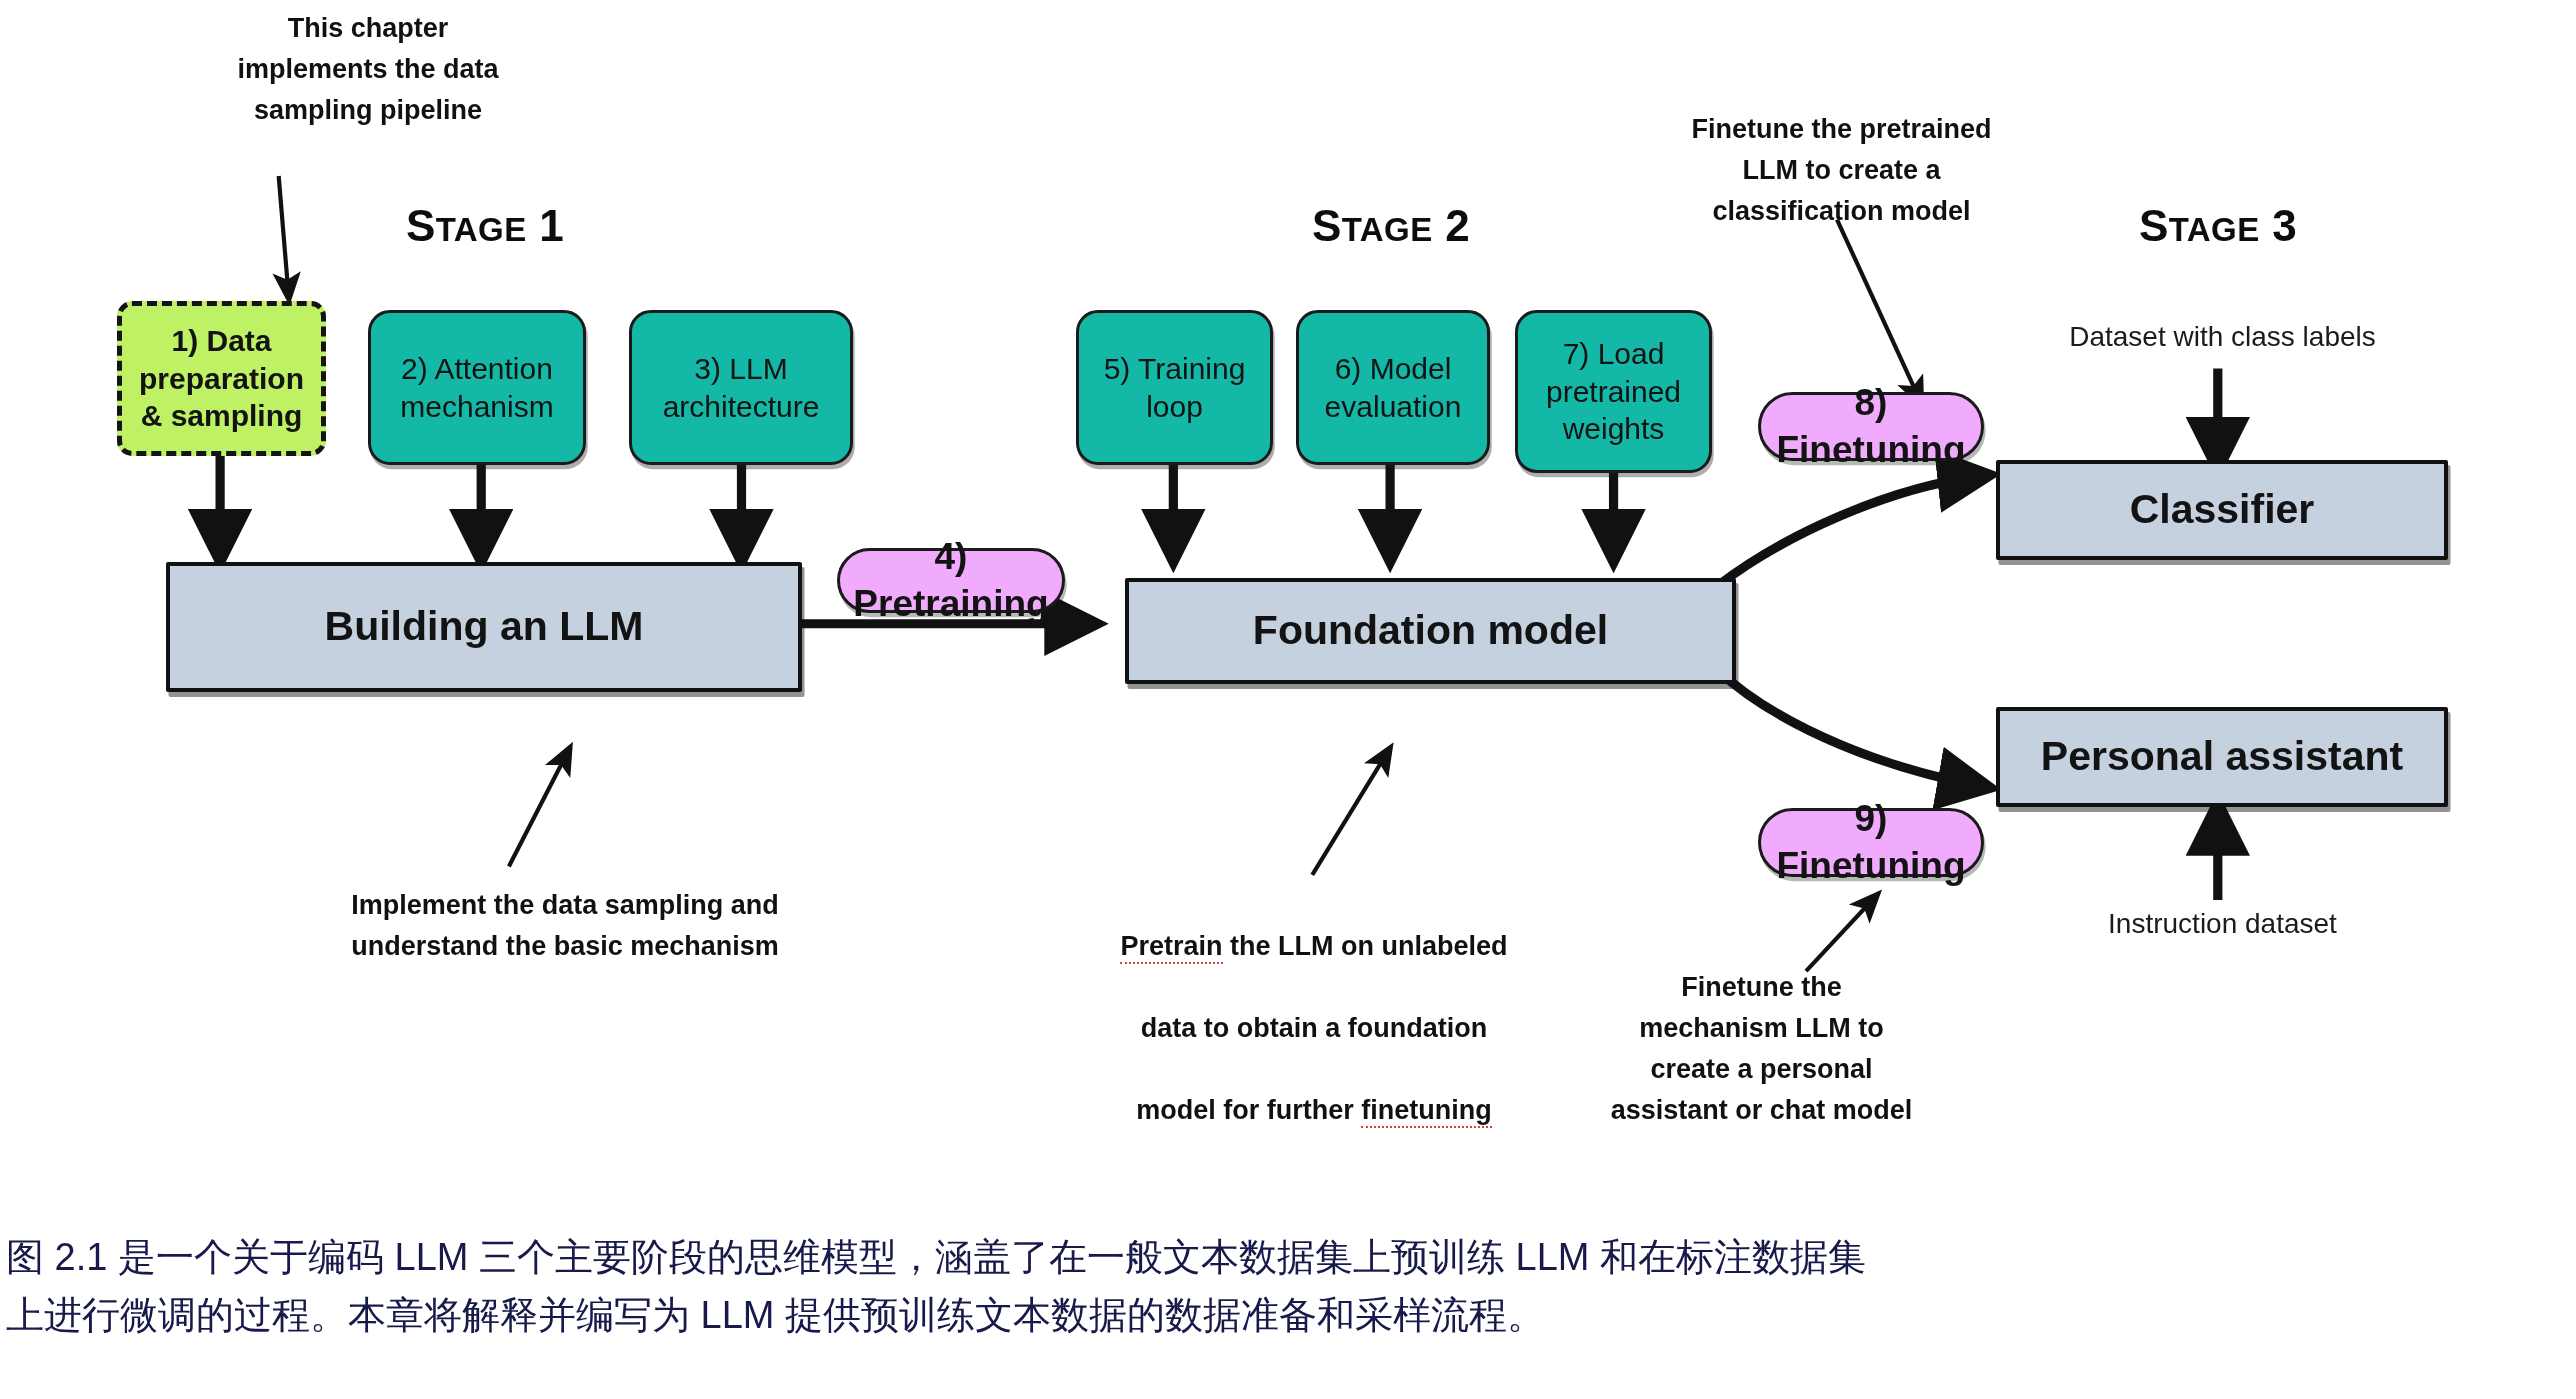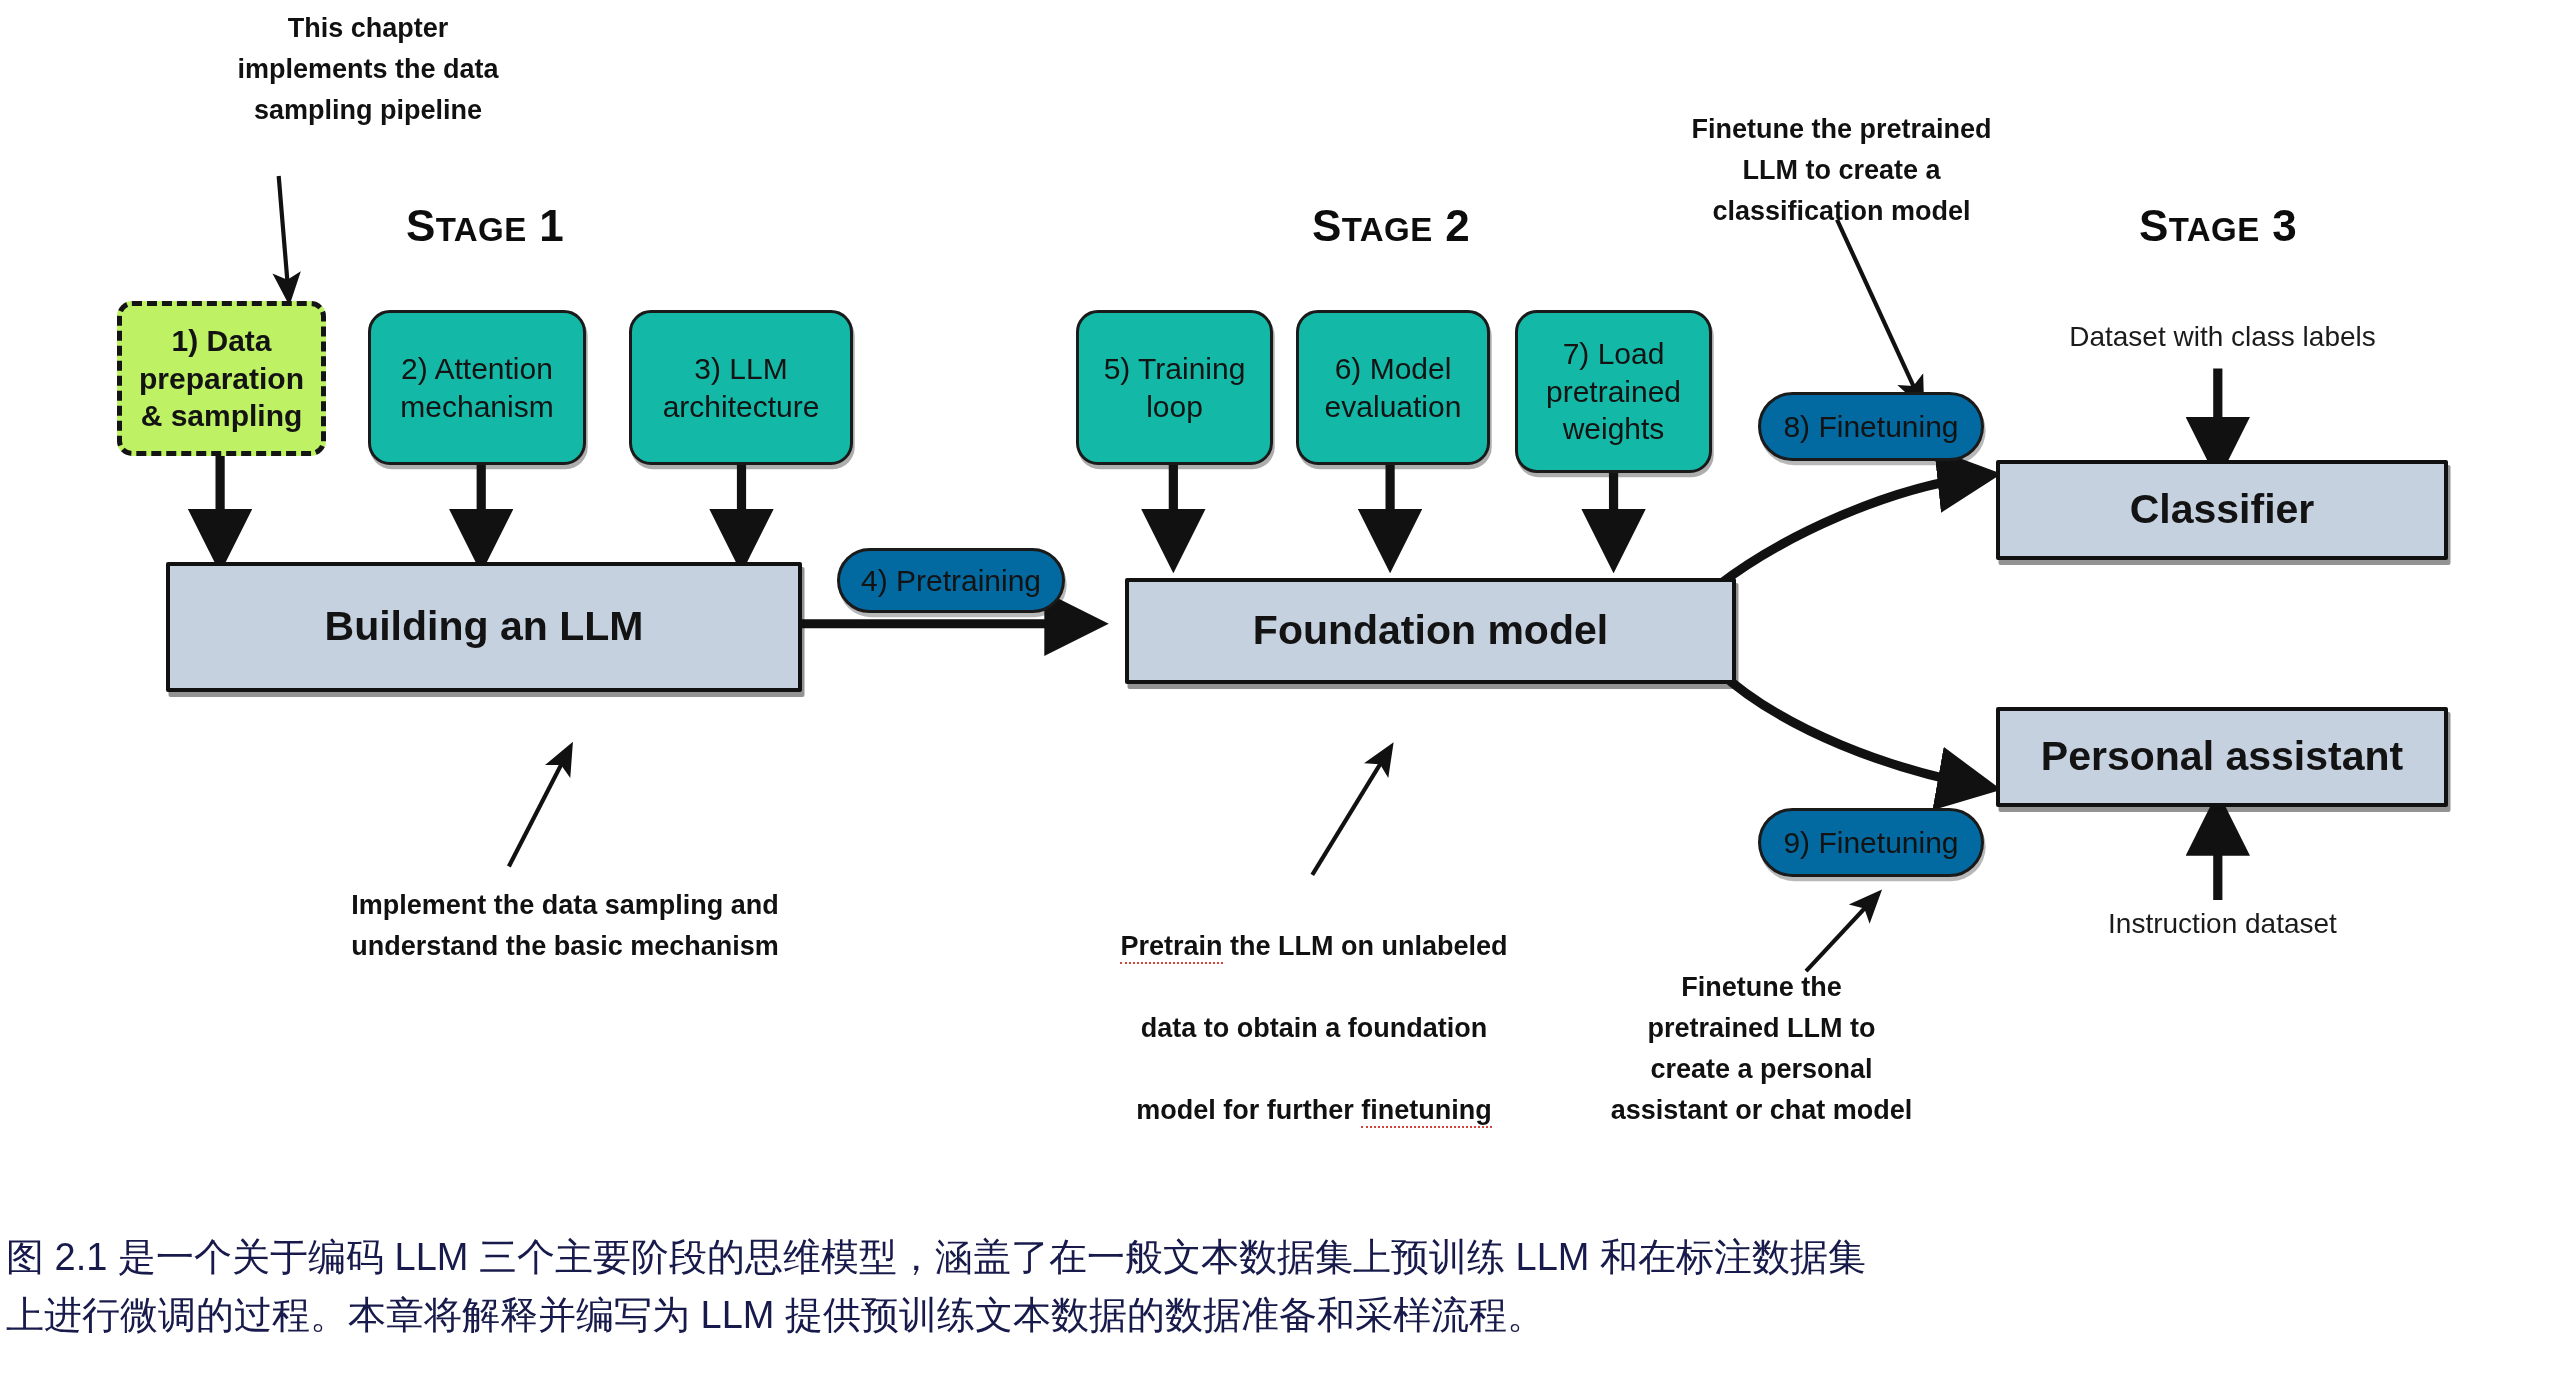--- a/index.html
+++ b/index.html
@@ -54,26 +54,27 @@
   .dashed-box {
     background: #bef264;
     border: 5px dashed #141414;
     border-radius: 15px;
     font-size: 30px;
     font-weight: bold;
     padding: 5px 5px;
   }
 
   .pill {
-    background: #0369a1;
+    background: #f0abfc;
     border: 3.3px solid #1a1a1a;
     border-radius: 37px;
-    font-size: 30px;
+    font-size: 37px;
     padding: 3.3px 13.4px;
     box-shadow: 1.7px 4.2px 0 rgba(20,20,20,0.3);
+    font-weight: bold;
   }
 
   .big-box {
     background: #c6d1e0;
     border: 4.2px solid #111111;
     border-radius: 2px;
     font-size: 41px;
     font-weight: bold;
     box-shadow: 2.5px 5px 0 rgba(15,15,15,0.45);
   }
@@ -193,21 +194,21 @@
     <span class="spell">Pretrain</span><span> the LLM on unlabeled</span><br>
     <span>data to obtain a foundation</span><br>
     <span>model for further </span><span class="spell">finetuning</span>
   </div>
 
   <div class="annot" style="left:1649px; top:109px; width:385px;">Finetune the pretrained
 LLM to create a
 classification model</div>
 
   <div class="annot" style="left:1573px; top:967px; width:377px;">Finetune the
-pretrained LLM to
+mechanism LLM to
 create a personal
 assistant or chat model</div>
 
   <div class="node dashed-box" style="left:117px; top:301px; width:209px; height:155px;">1) Data
 preparation
 &amp; sampling</div>
 
   <div class="node small-box" style="left:368px; top:310px; width:218px; height:155px;">2) Attention
 mechanism</div>
 

